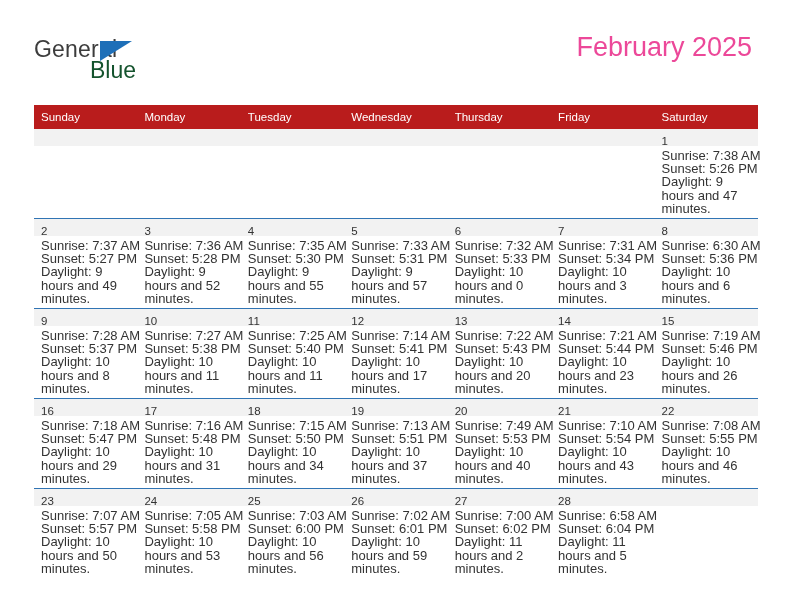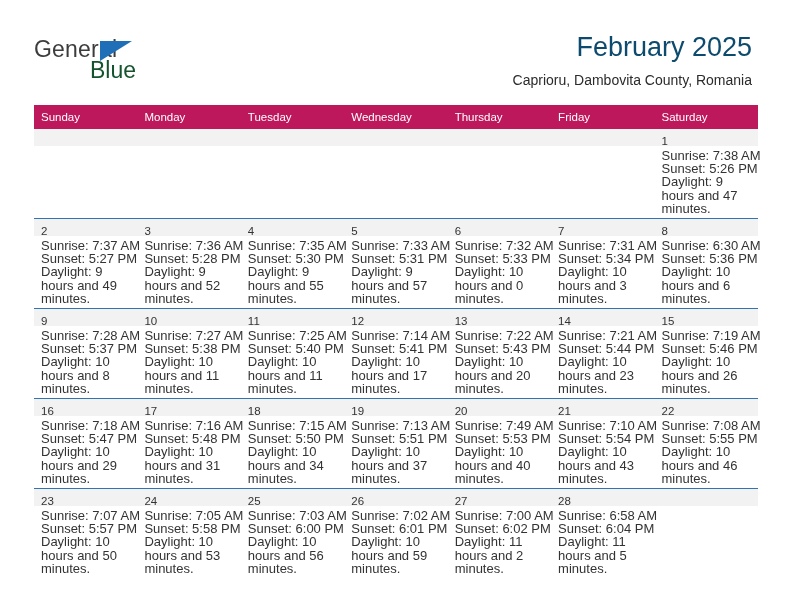--- a/index.html
+++ b/index.html
@@ -64,21 +64,21 @@
   }
 
   .titles {
     position: absolute;
     right: 36px;
     top: 30px;
     text-align: right;
   }
   .cal-title {
     font-size: 27px;
-    color: #0c4a6e;
+    color: #ec4899;
     font-weight: normal;
     line-height: 34px;
     white-space: nowrap;
   }
   .cal-sub {
     font-size: 14px;
     color: #2b2b2b;
     line-height: 20px;
     margin-top: 6px;
     white-space: nowrap;
@@ -90,21 +90,21 @@
     left: 34px;
     top: 105px;
     width: 724px;
   }
   .cal-table {
     width: 724px;
     border-collapse: collapse;
     table-layout: fixed;
   }
   .cal-table th {
-    background: #be185d;
+    background: #b91c1c;
     color: #ffffff;
     font-size: 11.5px;
     font-weight: normal;
     text-align: left;
     padding: 5px 0 5px 7px;
     height: 14px;
     border: none;
   }
   .cal-table td {
     vertical-align: top;
@@ -156,21 +156,20 @@
   <div class="top">
 
     <div class="brand">
       <span class="brand-general">General</span>
       <span class="brand-tri"></span>
       <span class="brand-blue">Blue</span>
     </div>
 
     <div class="titles">
       <div class="cal-title">February 2025</div>
-      <div class="cal-sub">Caprioru, Dambovita County, Romania</div>
     </div>
 
   </div>
 
   <div class="calendar">
     <table class="cal-table">
       <thead>
         <tr>
           <th>Sunday</th>
           <th>Monday</th>

